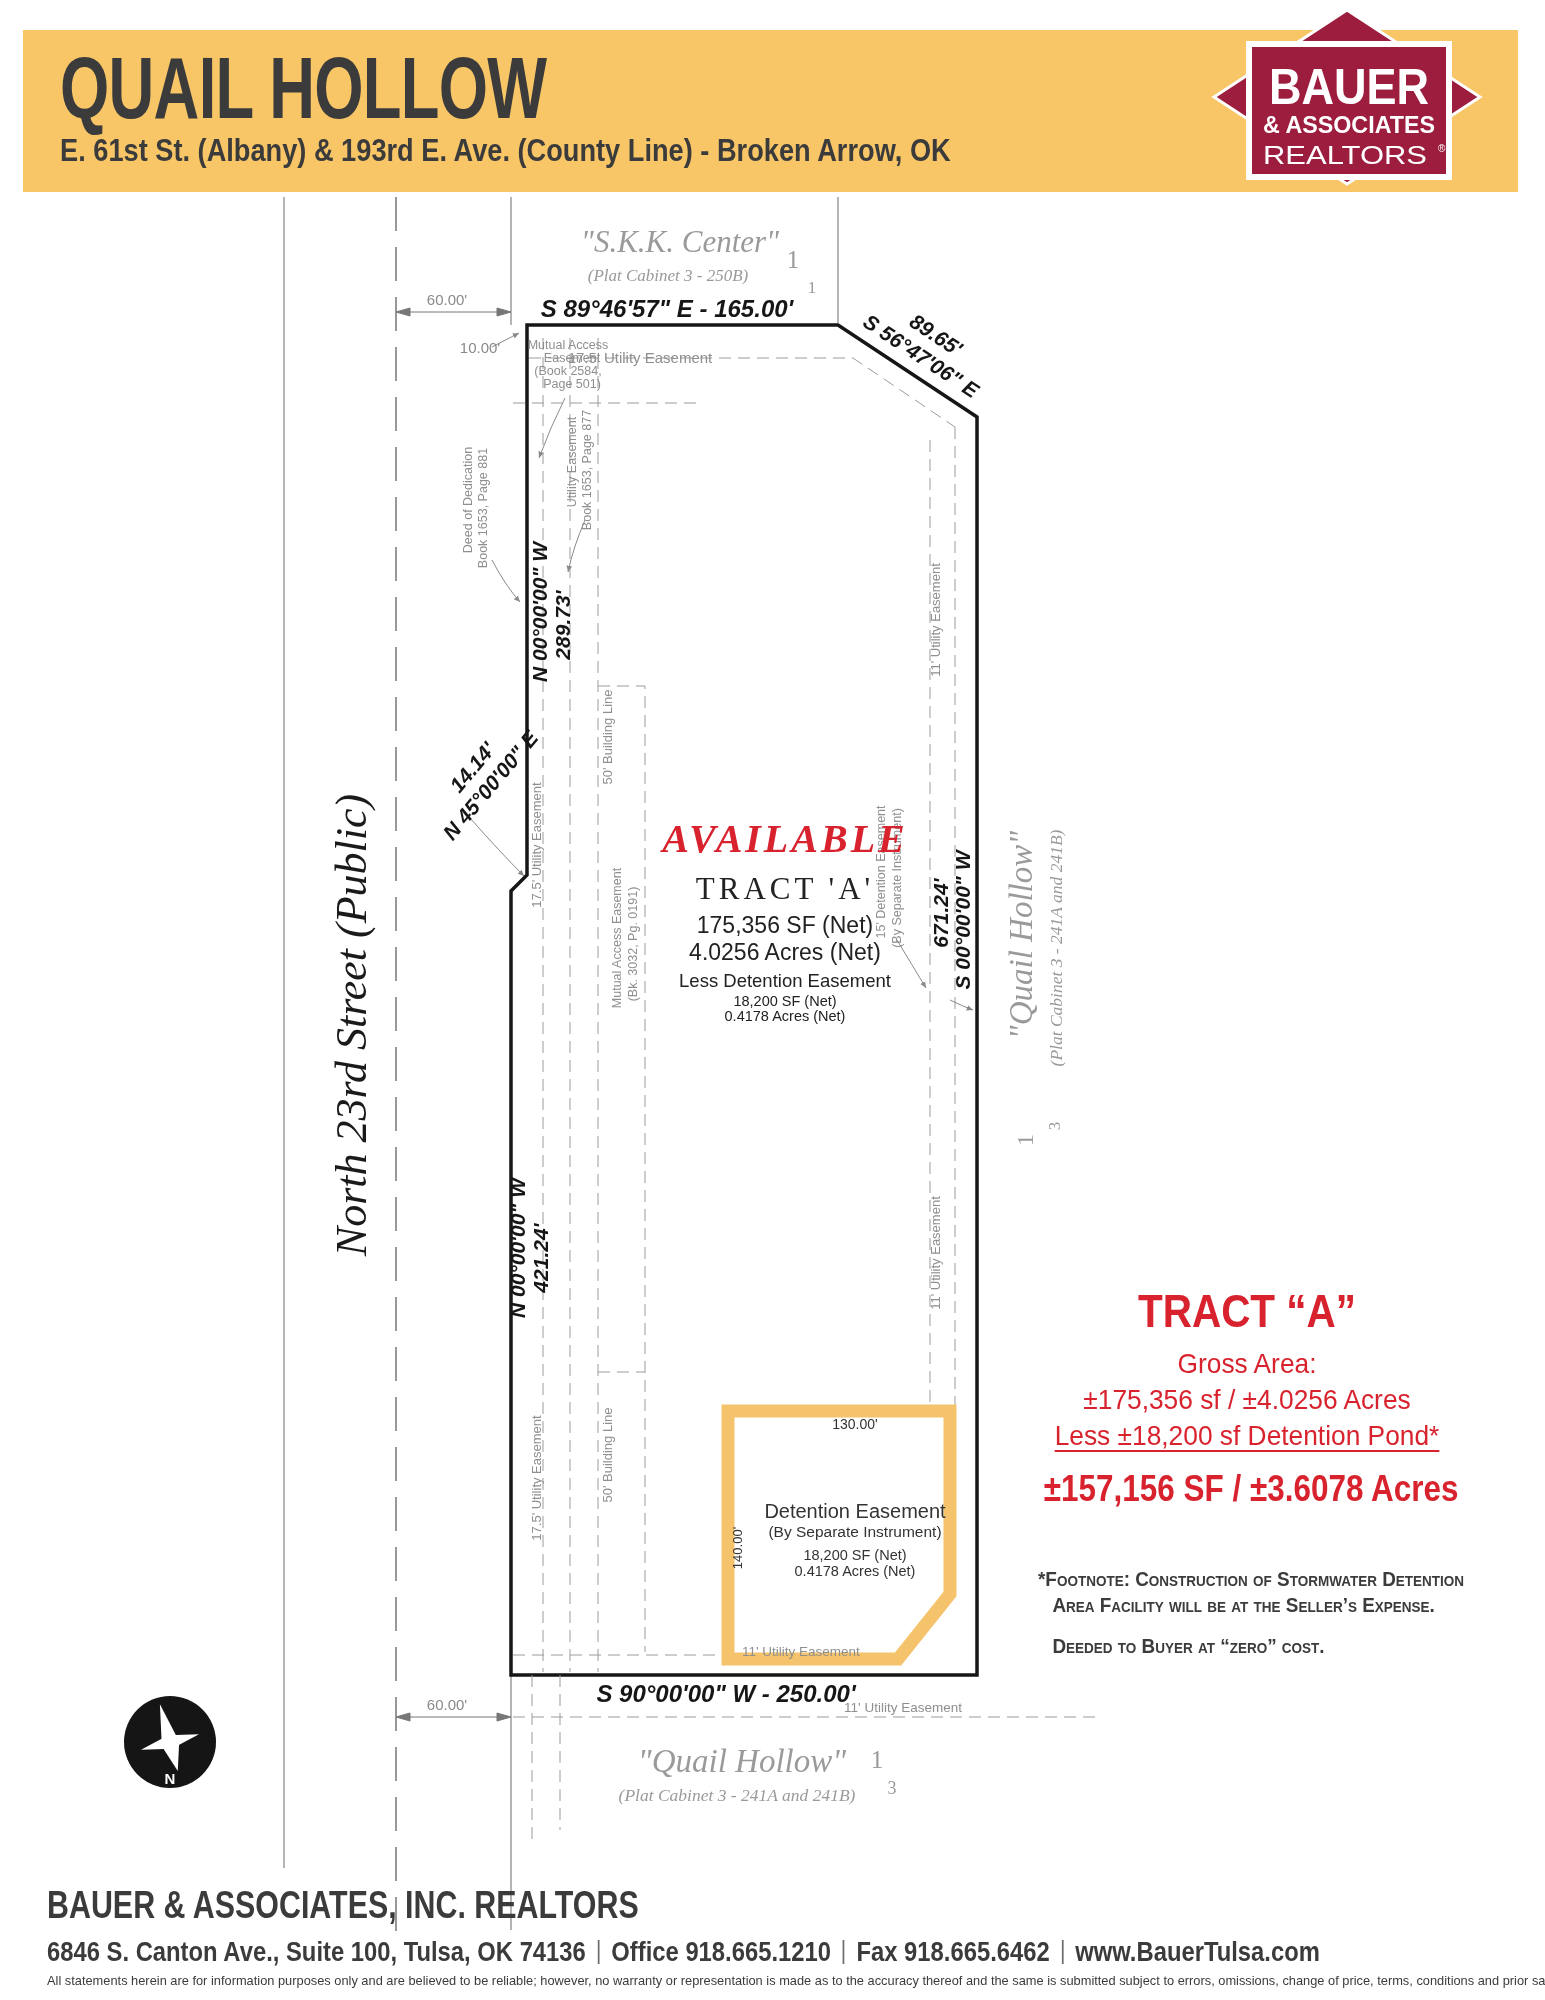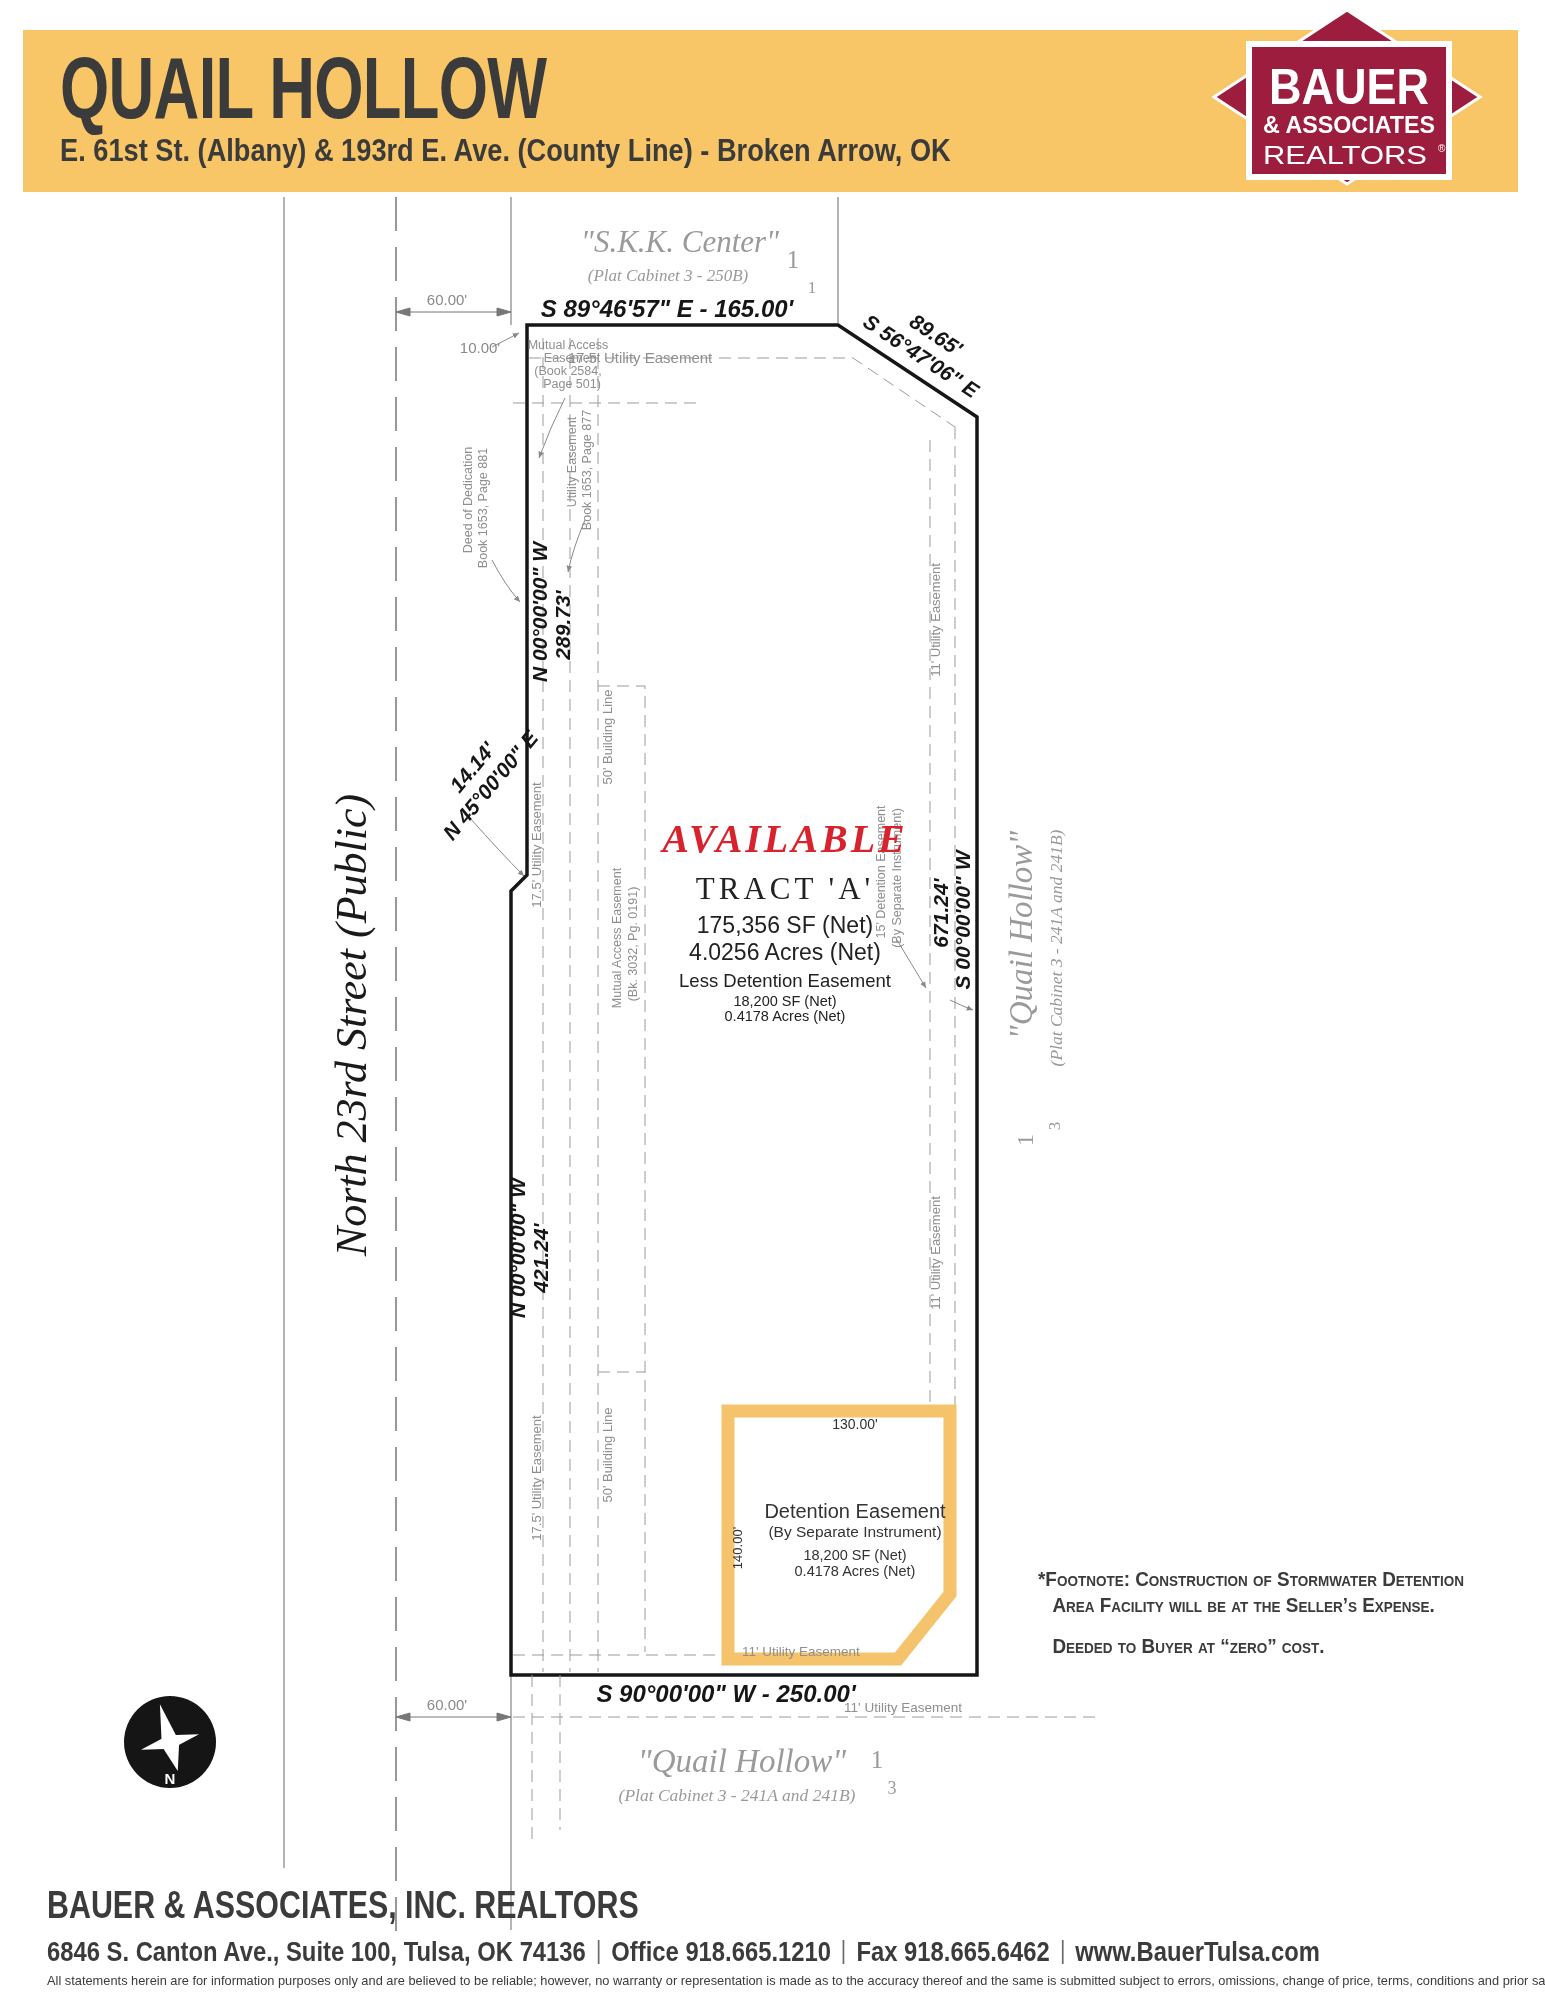--- a/index.html
+++ b/index.html
@@ -198,20 +198,27 @@
     <g>
       <circle cx="170" cy="1742" r="46" fill="#151515"></circle>
       <g transform="rotate(-15 170 1742)">
         <polygon points="170,1703 179,1744 170,1772 161,1744" fill="#fff"></polygon>
         <polygon points="140,1742 170,1735 200,1742 170,1749" fill="#fff"></polygon>
       </g>
       <text x="170" y="1784" text-anchor="middle" font-size="15" font-weight="bold" fill="#fff">N</text>
     </g>
   </svg>
 
+  <div class="tract-info">
+    <div class="ti-title">TRACT “A”</div>
+    <div class="ti-gross">Gross Area:</div>
+    <div class="ti-val">±175,356 sf / ±4.0256 Acres</div>
+    <div class="ti-less">Less ±18,200 sf Detention Pond*</div>
+    <div class="ti-net">±157,156 SF / ±3.6078 Acres</div>
+  </div>
 
   <div class="footnote">
     <div>*Footnote: Construction of Stormwater Detention</div>
     <div class="fn2">Area Facility will be at the Seller’s Expense.</div>
     <div class="fn3">Deeded to Buyer at “zero” cost.</div>
   </div>
 
   <div class="ft-company">BAUER &amp; ASSOCIATES, INC. REALTORS</div>
   <div class="ft-contact">
     <span>6846 S. Canton Ave., Suite 100,  Tulsa, OK 74136</span><span class="sep"></span><span>Office 918.665.1210</span><span class="sep"></span><span>Fax 918.665.6462</span><span class="sep"></span><span>www.BauerTulsa.com</span>

